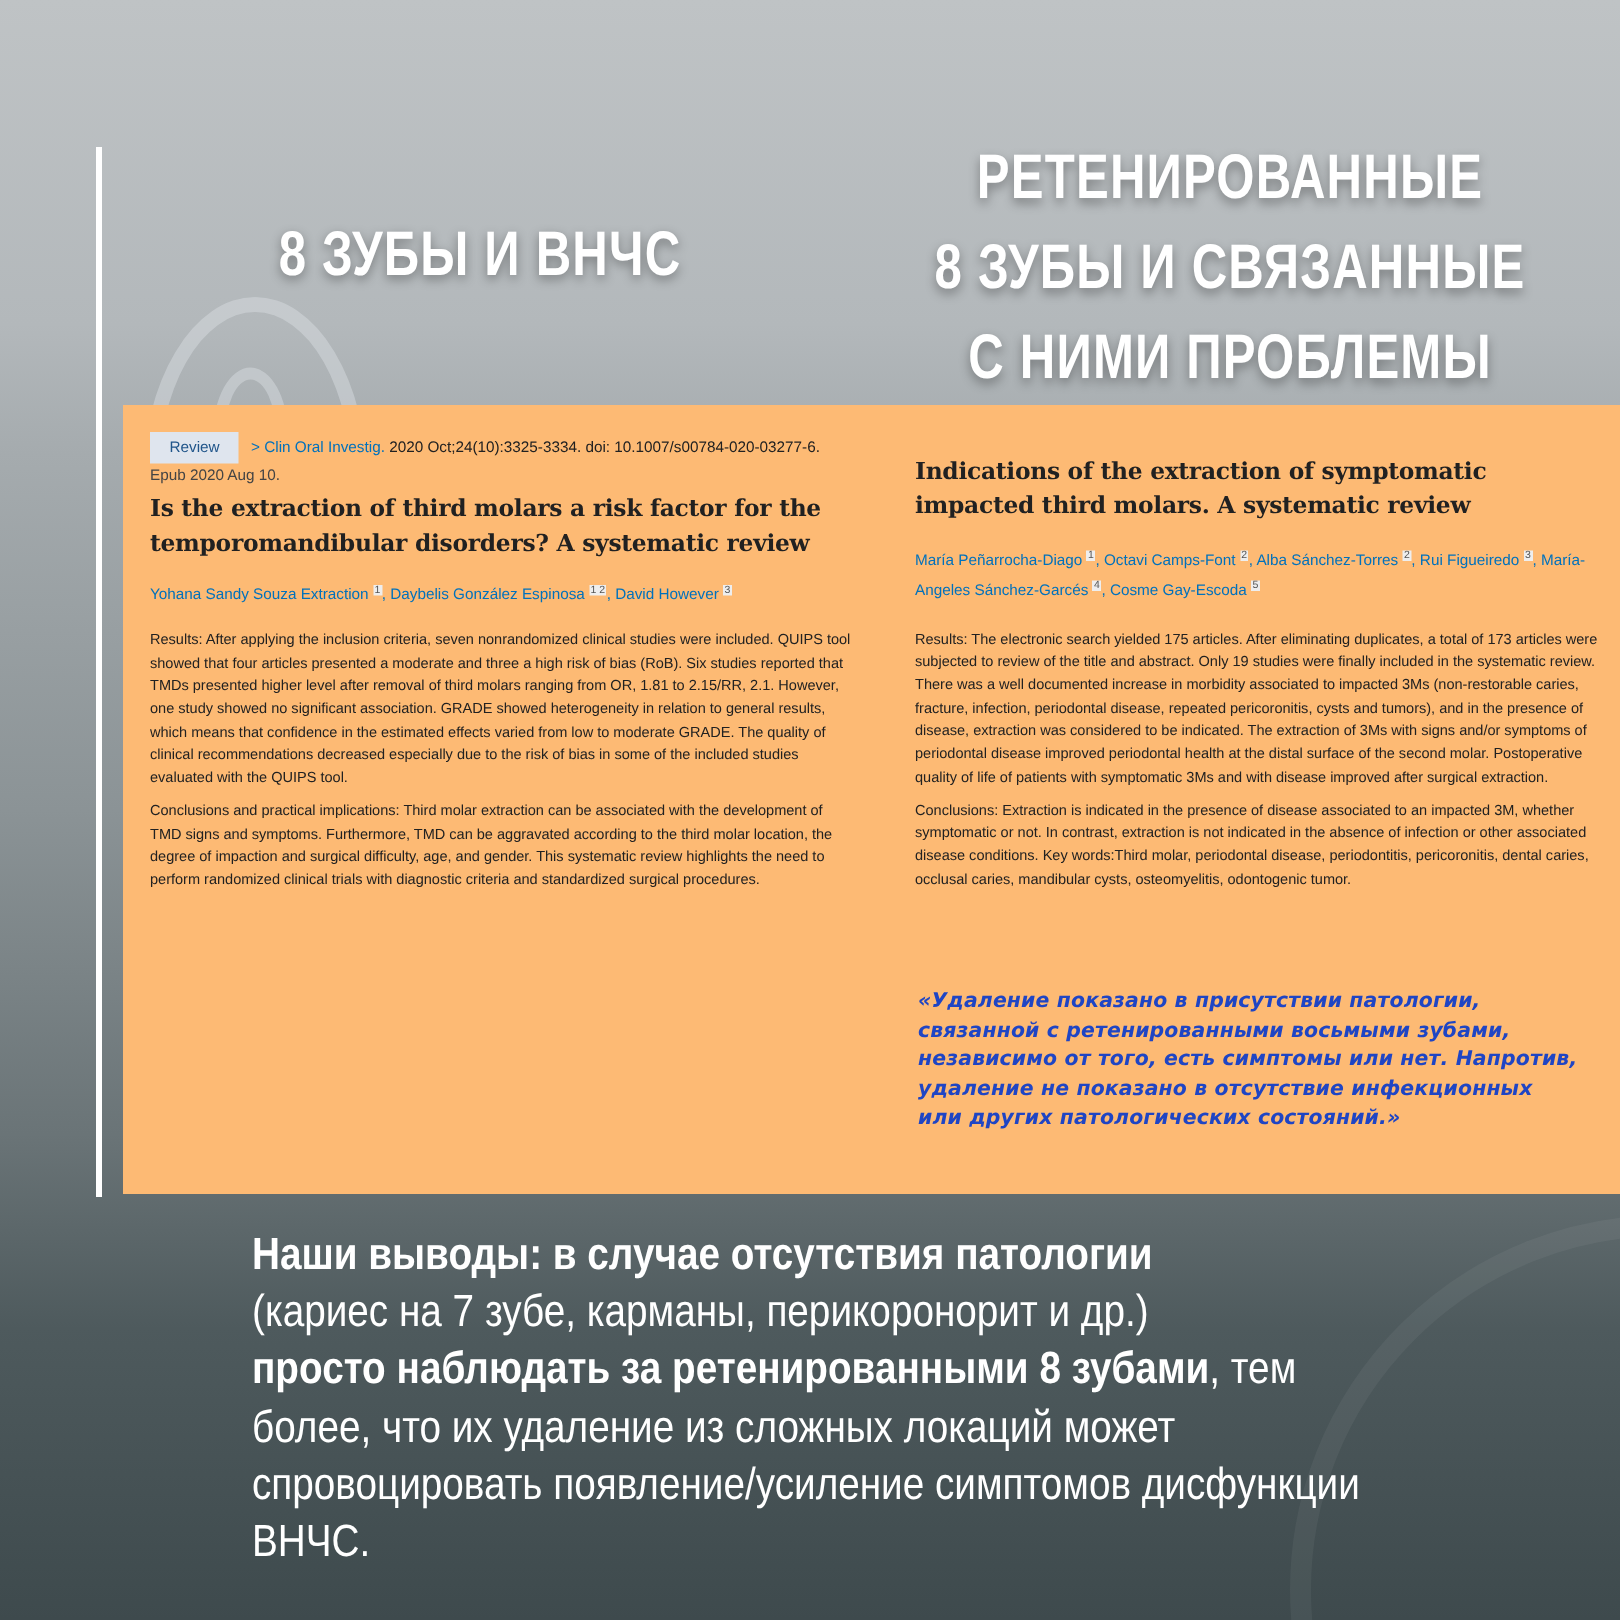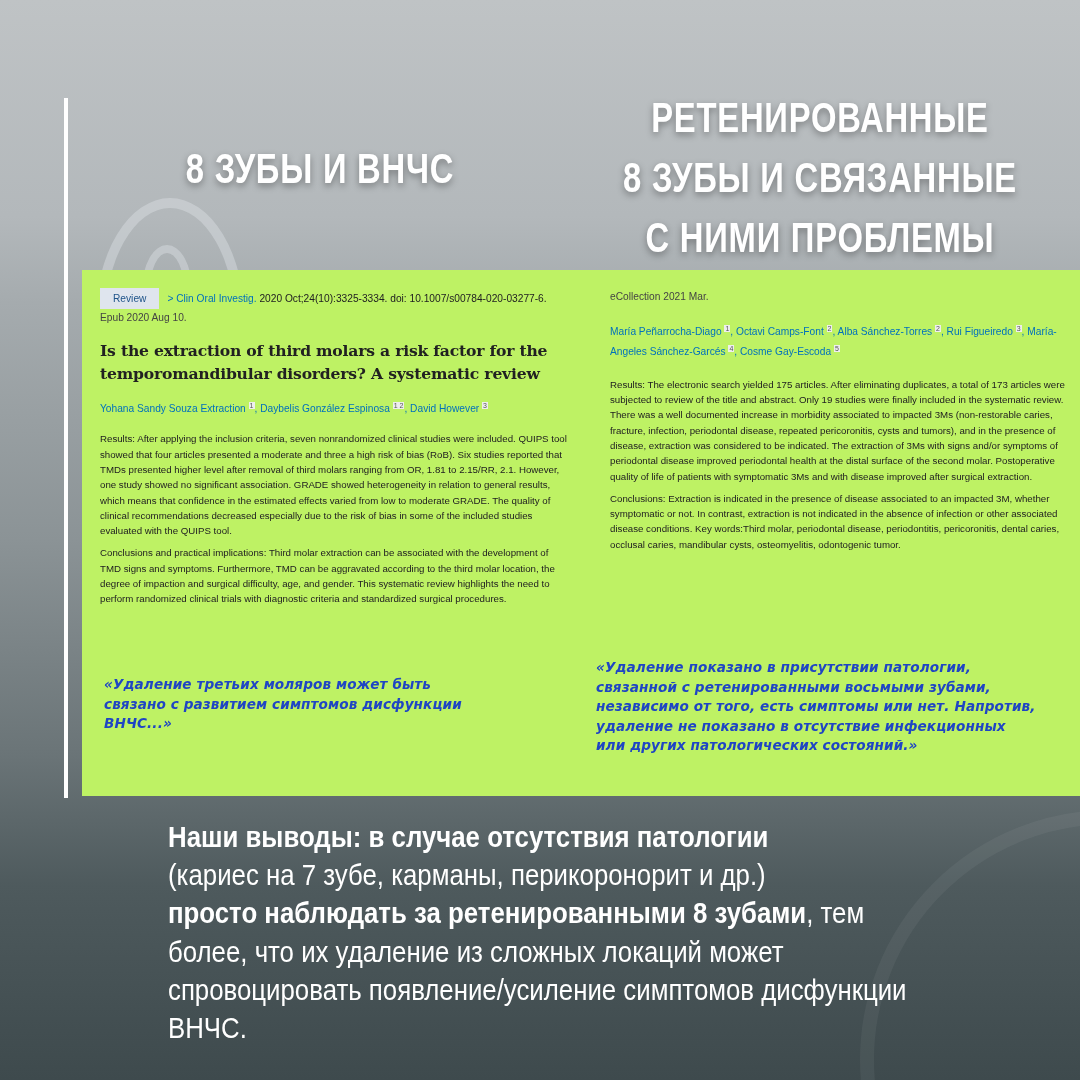--- a/index.html
+++ b/index.html
@@ -34,52 +34,52 @@
     }
     .head-right {
       position: absolute; left: 560px; top: 88px; width: 520px;
       text-align: center; color: #ffffff; font-weight: 700; font-size: 42px;
       line-height: 60px; letter-spacing: 1px; transform: scaleX(0.78); transform-origin: center;
       text-shadow: 0 3px 8px rgba(0,0,0,0.35);
     }
     .head-right div { white-space: nowrap; }
     .card {
       position: absolute; left: 82px; top: 270px; width: 998px; height: 526px;
-      background: #bef264;
+      background: #fdba74;
     }
     .article { position: absolute; top: 0; color: #212121; }
     .article.left { left: 18px; width: 470px; }
     .article.right { left: 528px; width: 462px; }
     .meta-line { font-size: 10.2px; line-height: 19px; color: #212121; }
     .badge {
       display: inline-block; background: #dfe5ee; color: #20558a;
       padding: 1px 13px; font-size: 10.2px; margin-right: 8px;
     }
     .journal-link { color: #0071bc; }
     .epub { font-size: 10.2px; line-height: 18px; color: #444; }
     .title {
       font-family: "DejaVu Serif", serif; font-weight: 700; font-size: 15.6px;
-      line-height: 23px; color: #212121; margin-top: 12px; letter-spacing: -0.2px;
+      line-height: 23px; color: #212121; letter-spacing: -0.2px;
     }
     .authors { font-size: 10.2px; line-height: 17px; color: #0071bc; margin-top: 12px; }
     .authors sup { font-size: 7px; color: #555; background: #eee; padding: 0 1px; }
     .aff-row { font-size: 10px; line-height: 18px; margin-top: 6px; color: #212121; }
     .aff-row .plus { margin: 0 3px 0 6px; }
     .pmid-row { font-size: 10px; line-height: 16px; color: #212121; }
     .pmid-row .doi-label { margin-left: 14px; }
     .pmid-row .doi-link { color: #0071bc; }
     .abstract { font-size: 9.7px; line-height: 15.3px; color: #212121; margin-top: 14px; }
     .abstract b { font-weight: 400; }
     .abstract p + p { margin-top: 7px; }
     .quote {
       font-family: "DejaVu Sans", sans-serif; font-style: italic; font-weight: 700;
       color: #1f45c4; font-size: 13.6px; line-height: 19.5px; letter-spacing: 0.1px;
     }
     .quote.left-q { position: absolute; left: 22px; top: 405px; width: 360px; }
-    .quote.right-q { position: absolute; left: 514px; top: 388px; width: 440px; }
+    .quote.right-q { position: absolute; left: 530px; top: 388px; width: 440px; }
     .conclusion {
       position: absolute; left: 168px; top: 818px; width: 880px;
       color: #ffffff; font-size: 30px; line-height: 38.2px;
       transform: scaleX(0.86); transform-origin: left top;
       width: 1000px;
     }
     .conclusion b { font-weight: 700; }
   </style>
 </head>
 <body>
@@ -108,24 +108,23 @@
     <div class="authors">
       <a>Yohana Sandy Souza Extraction</a> <sup>1</sup>,
       <a>Daybelis González Espinosa</a> <sup>1 2</sup>,
       <a>David However</a> <sup>3</sup>
     </div>
     <div class="abstract">
       <p><b>Results:</b> <span>After applying the inclusion criteria, seven nonrandomized clinical studies were included. QUIPS tool showed that four articles presented a moderate and three a high risk of bias (RoB). Six studies reported that TMDs presented higher level after removal of third molars ranging from OR, 1.81 to 2.15/RR, 2.1. However, one study showed no significant association. GRADE showed heterogeneity in relation to general results, which means that confidence in the estimated effects varied from low to moderate GRADE. The quality of clinical recommendations decreased especially due to the risk of bias in some of the included studies evaluated with the QUIPS tool.</span></p>
       <p><b>Conclusions and practical implications:</b> <span>Third molar extraction can be associated with the development of TMD signs and symptoms. Furthermore, TMD can be aggravated according to the third molar location, the degree of impaction and surgical difficulty, age, and gender. This systematic review highlights the need to perform randomized clinical trials with diagnostic criteria and standardized surgical procedures.</span></p>
     </div>
   </div>
-  <div class="quote left-q">«Удаление третьих моляров может быть связано с развитием симптомов дисфункции ВНЧС...»</div>
 
   <div class="article right" style="top:18px;">
-    <div class="epub">eCollection 2021 Mar.</div>
+    <div class="title" style="margin-top:14px;">Indications of the extraction of symptomatic impacted third molars. A systematic review</div>
     <div class="authors" style="margin-top:14px;">
       <a>María Peñarrocha-Diago</a> <sup>1</sup>,
       <a>Octavi Camps-Font</a> <sup>2</sup>,
       <a>Alba Sánchez-Torres</a> <sup>2</sup>,
       <a>Rui Figueiredo</a> <sup>3</sup>,
       <a>María-Angeles Sánchez-Garcés</a> <sup>4</sup>,
       <a>Cosme Gay-Escoda</a> <sup>5</sup>
     </div>
     <div class="abstract" style="margin-top:16px;">
       <p><b>Results:</b> <span>The electronic search yielded 175 articles. After eliminating duplicates, a total of 173 articles were subjected to review of the title and abstract. Only 19 studies were finally included in the systematic review. There was a well documented increase in morbidity associated to impacted 3Ms (non-restorable caries, fracture, infection, periodontal disease, repeated pericoronitis, cysts and tumors), and in the presence of disease, extraction was considered to be indicated. The extraction of 3Ms with signs and/or symptoms of periodontal disease improved periodontal health at the distal surface of the second molar. Postoperative quality of life of patients with symptomatic 3Ms and with disease improved after surgical extraction.</span></p>

